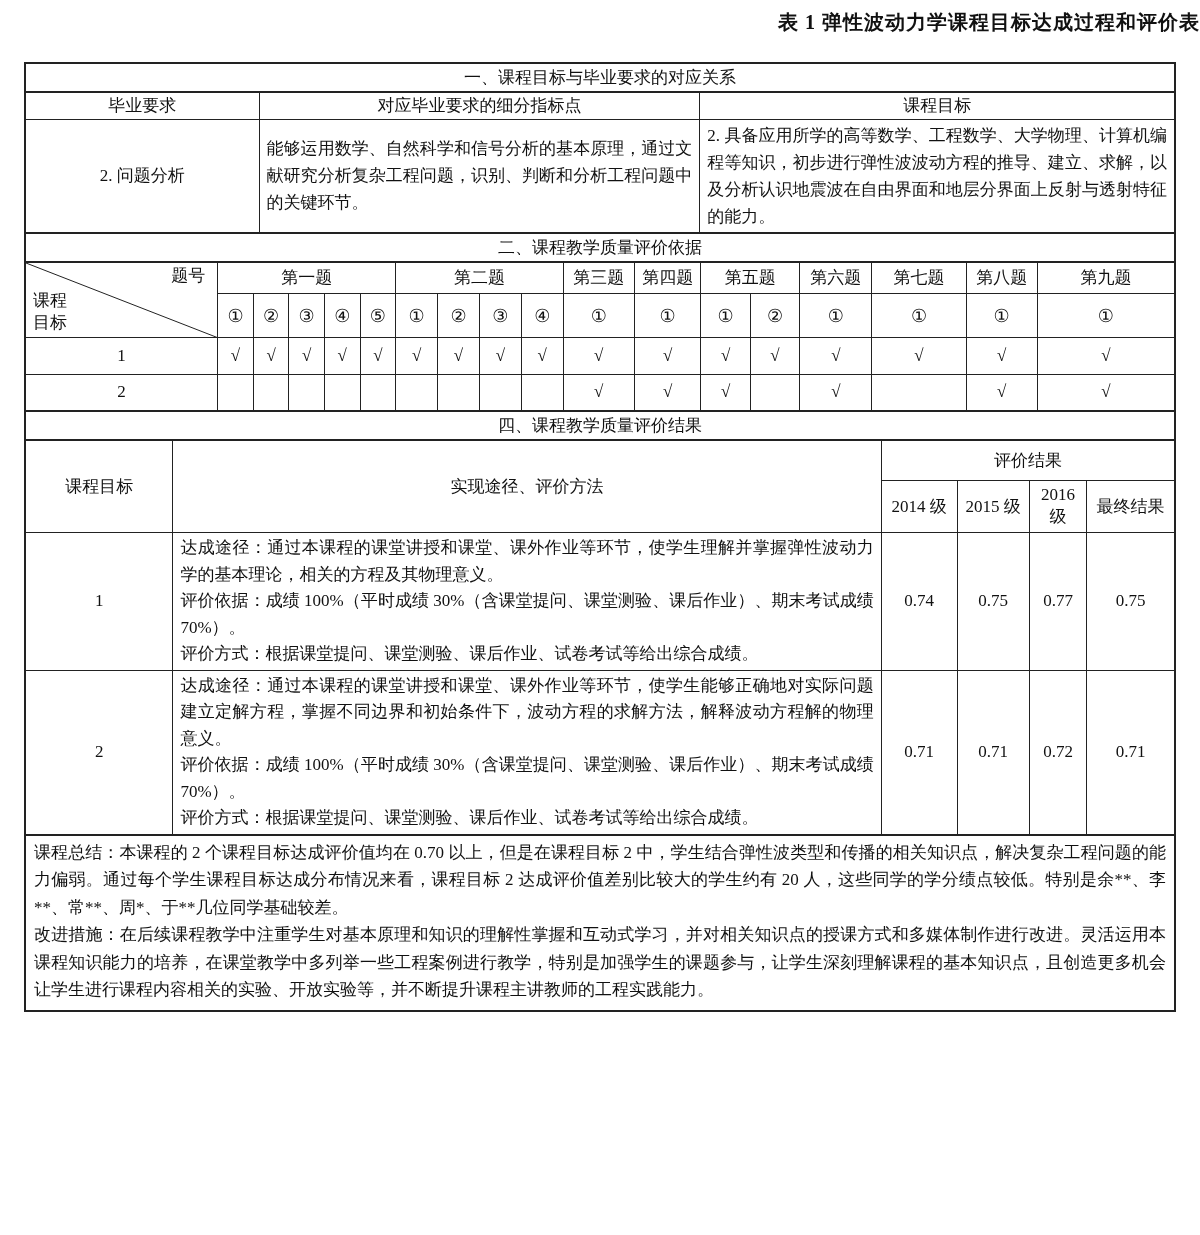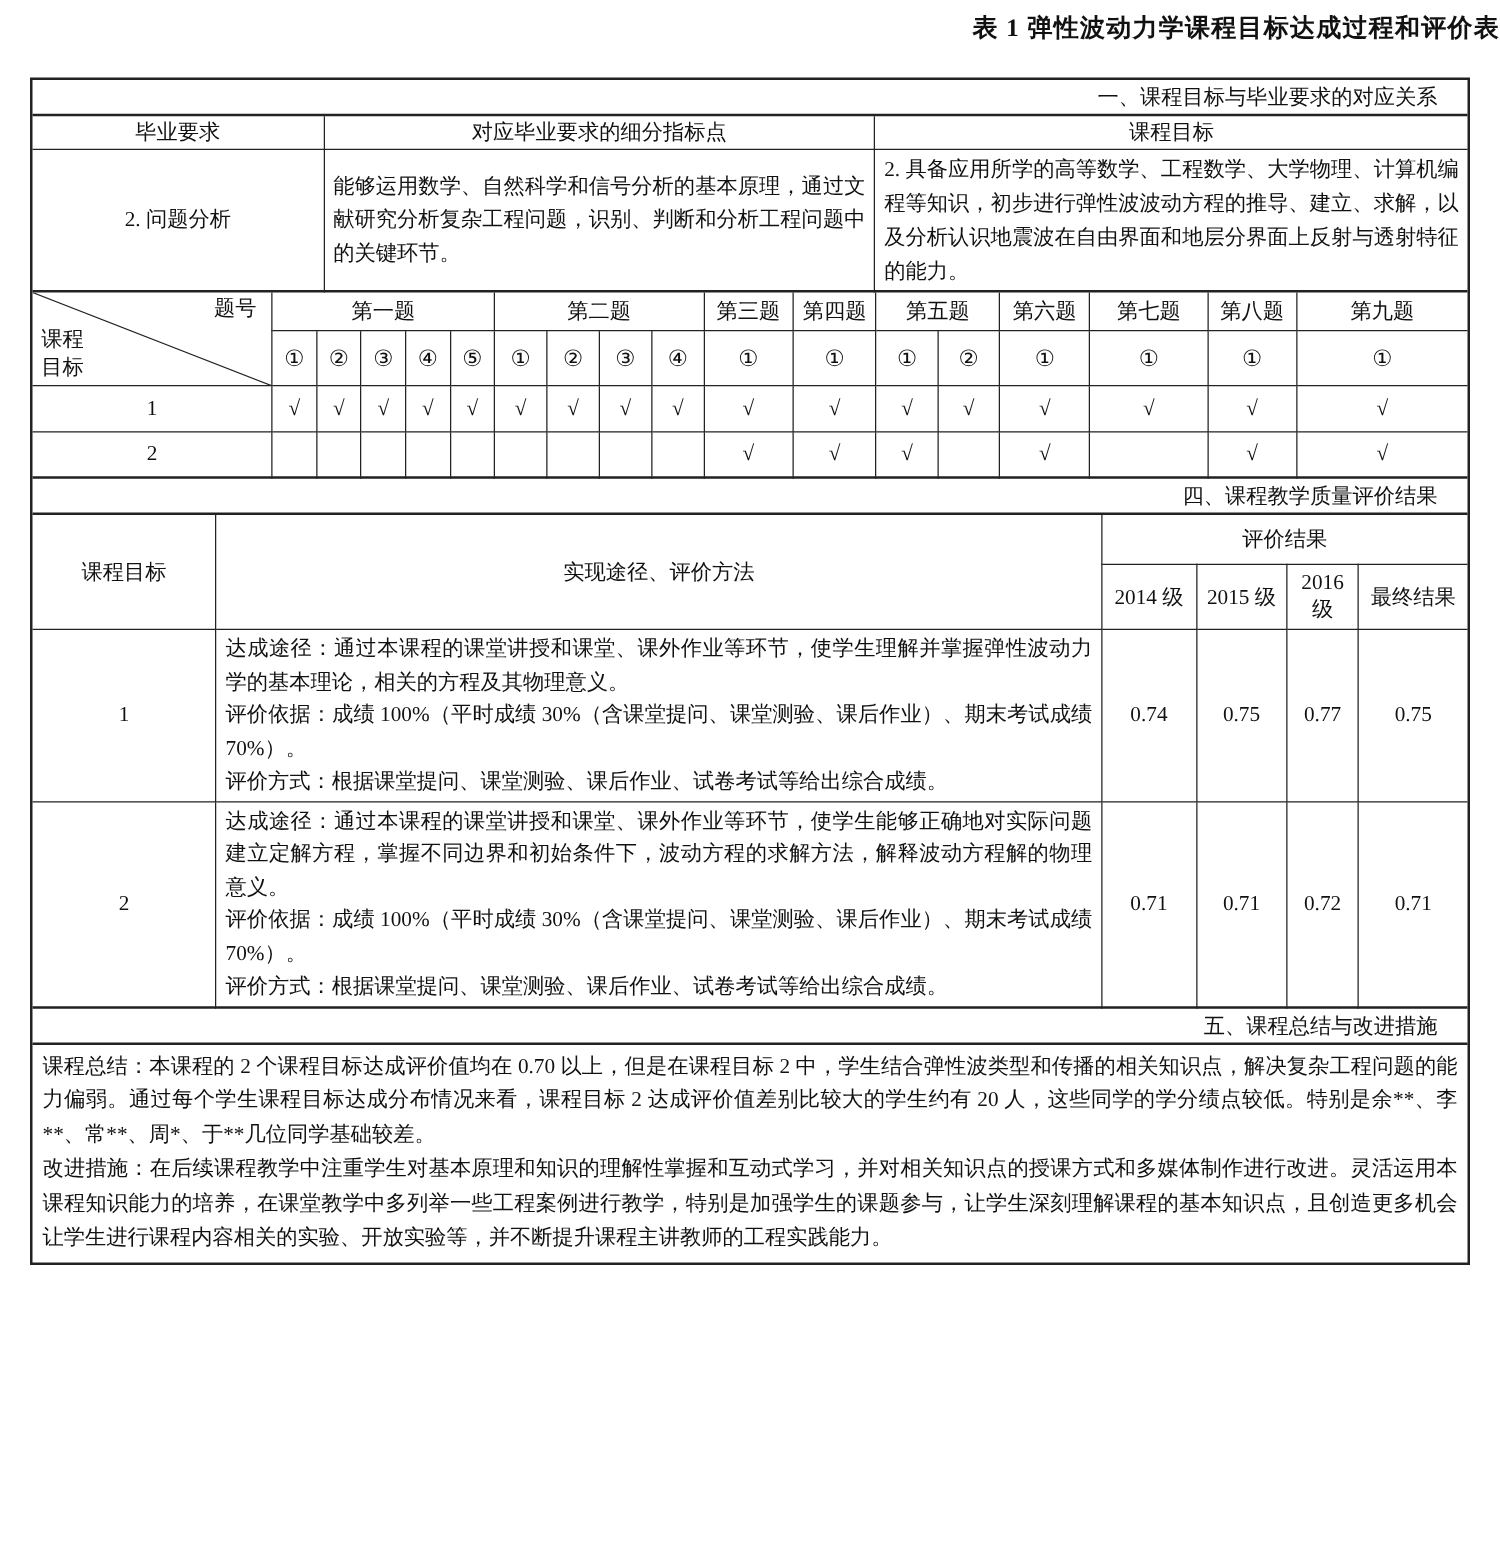--- a/index.html
+++ b/index.html
@@ -11,21 +11,21 @@
   .title{
     text-align:right;font-size:20px;font-weight:600;
     padding-top:9px;letter-spacing:1px;
   }
   .tbl-wrap{
     position:absolute;left:24px;top:62px;width:1152px;
     border:2px solid #222;box-sizing:border-box;background:#fff;
   }
   .sec-hdr{
     padding:2px 24px;line-height:23px;font-size:17px;
-    border-bottom:2px solid #222;text-align:right;
+    border-bottom:2px solid #222;text-align:center;
   }
   table{
     border-collapse:collapse;width:100%;table-layout:fixed;
     border-bottom:2px solid #222;font-size:17px;
   }
   td{border:1px solid #222;padding:1px 4px;vertical-align:middle;box-sizing:border-box;}
   td:first-child{border-left:none;}
   td:last-child{border-right:none;}
   tr:first-child td{border-top:none;}
   .c{text-align:center;}
@@ -65,20 +65,21 @@
       <td class="c">课程目标</td>
     </tr>
     <tr style="height:112px">
       <td class="c">2. 问题分析</td>
       <td class="jt">能够运用数学、自然科学和信号分析的基本原理，通过文献研究分析复杂工程问题，识别、判断和分析工程问题中的关键环节。</td>
       <td class="jt">2. 具备应用所学的高等数学、工程数学、大学物理、计算机编程等知识，初步进行弹性波波动方程的推导、建立、求解，以及分析认识地震波在自由界面和地层分界面上反射与透射特征的能力。</td>
     </tr>
   </tbody>
     </table>
 
+  <div class="sec-hdr">二、课程教学质量评价依据</div>
 
   <table>
     <colgroup>
       <col style="width:16.7%">
       <col style="width:3.1%">
         <col style="width:3.1%">
         <col style="width:3.1%">
         <col style="width:3.1%">
         <col style="width:3.1%">
       <col style="width:3.65%">
@@ -220,19 +221,18 @@
         <div>评价方式：根据课堂提问、课堂测验、课后作业、试卷考试等给出综合成绩。</div>
       </td>
       <td class="val">0.71</td>
       <td class="val">0.71</td>
       <td class="val">0.72</td>
       <td class="val">0.71</td>
     </tr>
   </tbody>
     </table>
 
-  <div class="sec-hdr">五、课程总结与改进措施</div>
   <div class="summary">
     <div>课程总结：本课程的 2 个课程目标达成评价值均在 0.70 以上，但是在课程目标 2 中，学生结合弹性波类型和传播的相关知识点，解决复杂工程问题的能力偏弱。通过每个学生课程目标达成分布情况来看，课程目标 2 达成评价值差别比较大的学生约有 20 人，这些同学的学分绩点较低。特别是余**、李**、常**、周*、于**几位同学基础较差。</div>
     <div>改进措施：在后续课程教学中注重学生对基本原理和知识的理解性掌握和互动式学习，并对相关知识点的授课方式和多媒体制作进行改进。灵活运用本课程知识能力的培养，在课堂教学中多列举一些工程案例进行教学，特别是加强学生的课题参与，让学生深刻理解课程的基本知识点，且创造更多机会让学生进行课程内容相关的实验、开放实验等，并不断提升课程主讲教师的工程实践能力。</div>
   </div>
 
 </div>
 
 </body></html>

